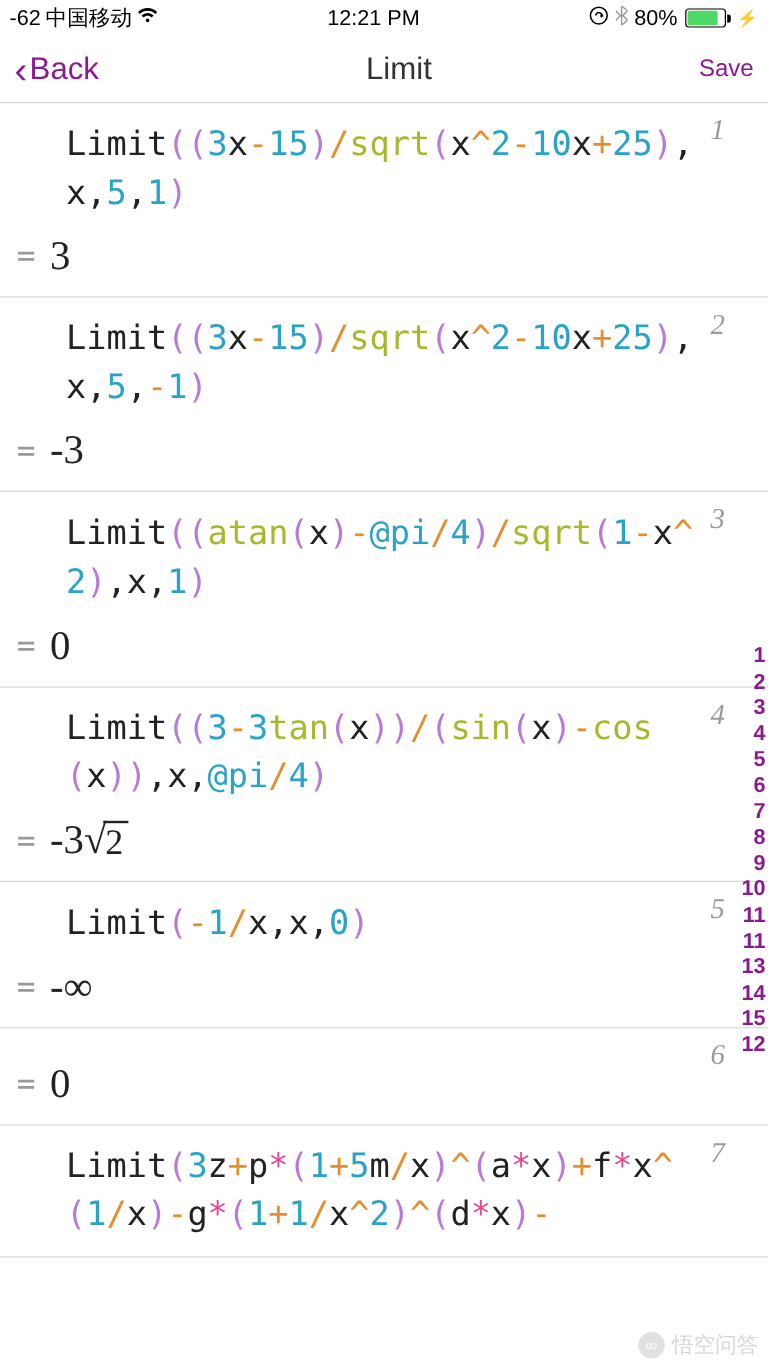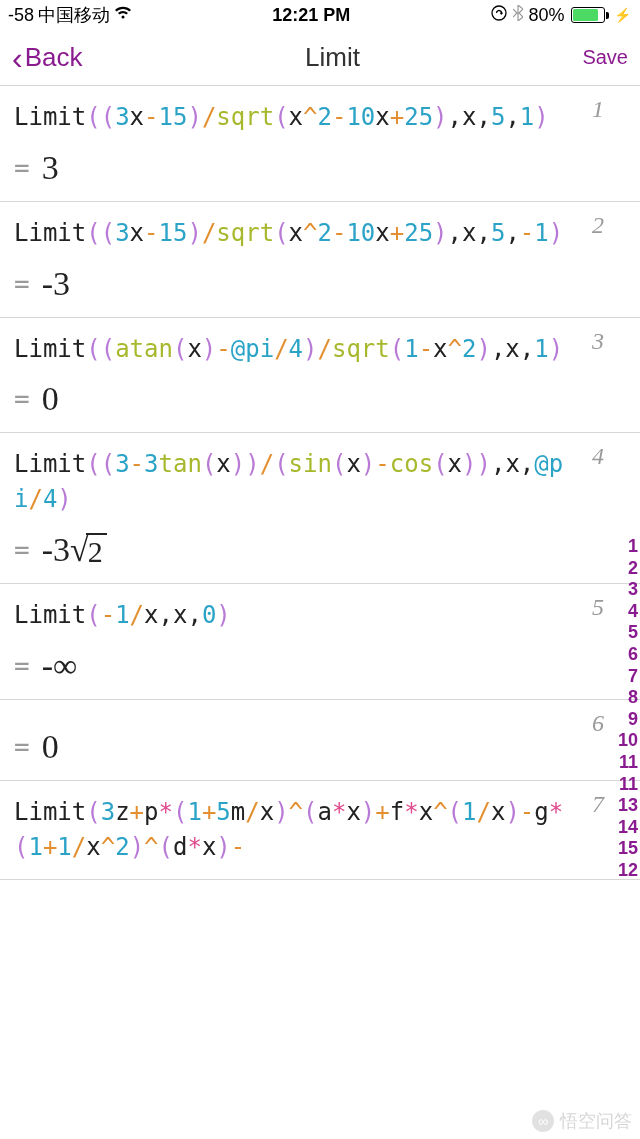--- a/index.html
+++ b/index.html
@@ -65,23 +65,24 @@
     .item-num {
       position: absolute;
       top: 10px; right: 36px;
       color: #9a9a9a;
       font-style: italic;
       font-size: 24px;
       font-family: Georgia, serif;
     }
     .expr {
       font-family: "Menlo", "Consolas", monospace;
-      font-size: 24px;
+      font-size: 28px;
       line-height: 1.45;
       word-break: break-all;
+      margin-left: 41px;
     }
     .result-row {
       display: flex; align-items: center;
       margin-top: 14px;
       gap: 12px;
     }
     .eq { color: #9a9a9a; font-size: 26px; font-family: "Menlo", monospace; }
     .result {
       font-size: 34px;
       font-family: "Times New Roman", serif;
@@ -138,29 +139,29 @@
     .c-num { color: #2aa3c7; }
     .c-fn  { color: #a8b82c; }
     .c-kw  { color: #e04a8f; }
     .c-at  { color: #2aa3c7; }
   </style>
 </head>
 <body>
 
 <div class="status-bar">
   <div class="status-left">
-    <span data-bind="status.signal">-58</span>
+    <span data-bind="status.signal">-62</span>
     <span data-bind="status.carrier">中国移动</span>
     <span class="wifi-icon">
       <svg width="18" height="14" viewBox="0 0 18 14">
           <path d="M9 12.5a1.5 1.5 0 100-3 1.5 1.5 0 000 3zM4 7c2.8-2.8 7.2-2.8 10 0l-1.6 1.6c-1.9-1.9-4.9-1.9-6.8 0L4 7zm-3-3c4.4-4.4 11.6-4.4 16 0l-1.6 1.6c-3.5-3.5-9.3-3.5-12.8 0L1 4z" fill="#000"></path>
         </svg>
     </span>
   </div>
-  <div data-bind="status.time" style="font-weight:700">12:21 PM</div>
+  <div data-bind="status.time" style="font-weight:400">12:21 PM</div>
   <div class="status-right">
     <span>
       <svg width="16" height="16" viewBox="0 0 16 16">
           <circle cx="8" cy="8" r="7" fill="none" stroke="#000" stroke-width="1.3"></circle>
           <path d="M5.5 8a2.5 2.5 0 114.5 1.5" fill="none" stroke="#000" stroke-width="1.3"></path>
           <path d="M10 6.5l1 1.5-1.8.3" fill="none" stroke="#000" stroke-width="1.3"></path>
         </svg>
     </span>
     <span style="color:#999;font-size:17px">
       <svg width="10" height="16" viewBox="0 0 10 16">

